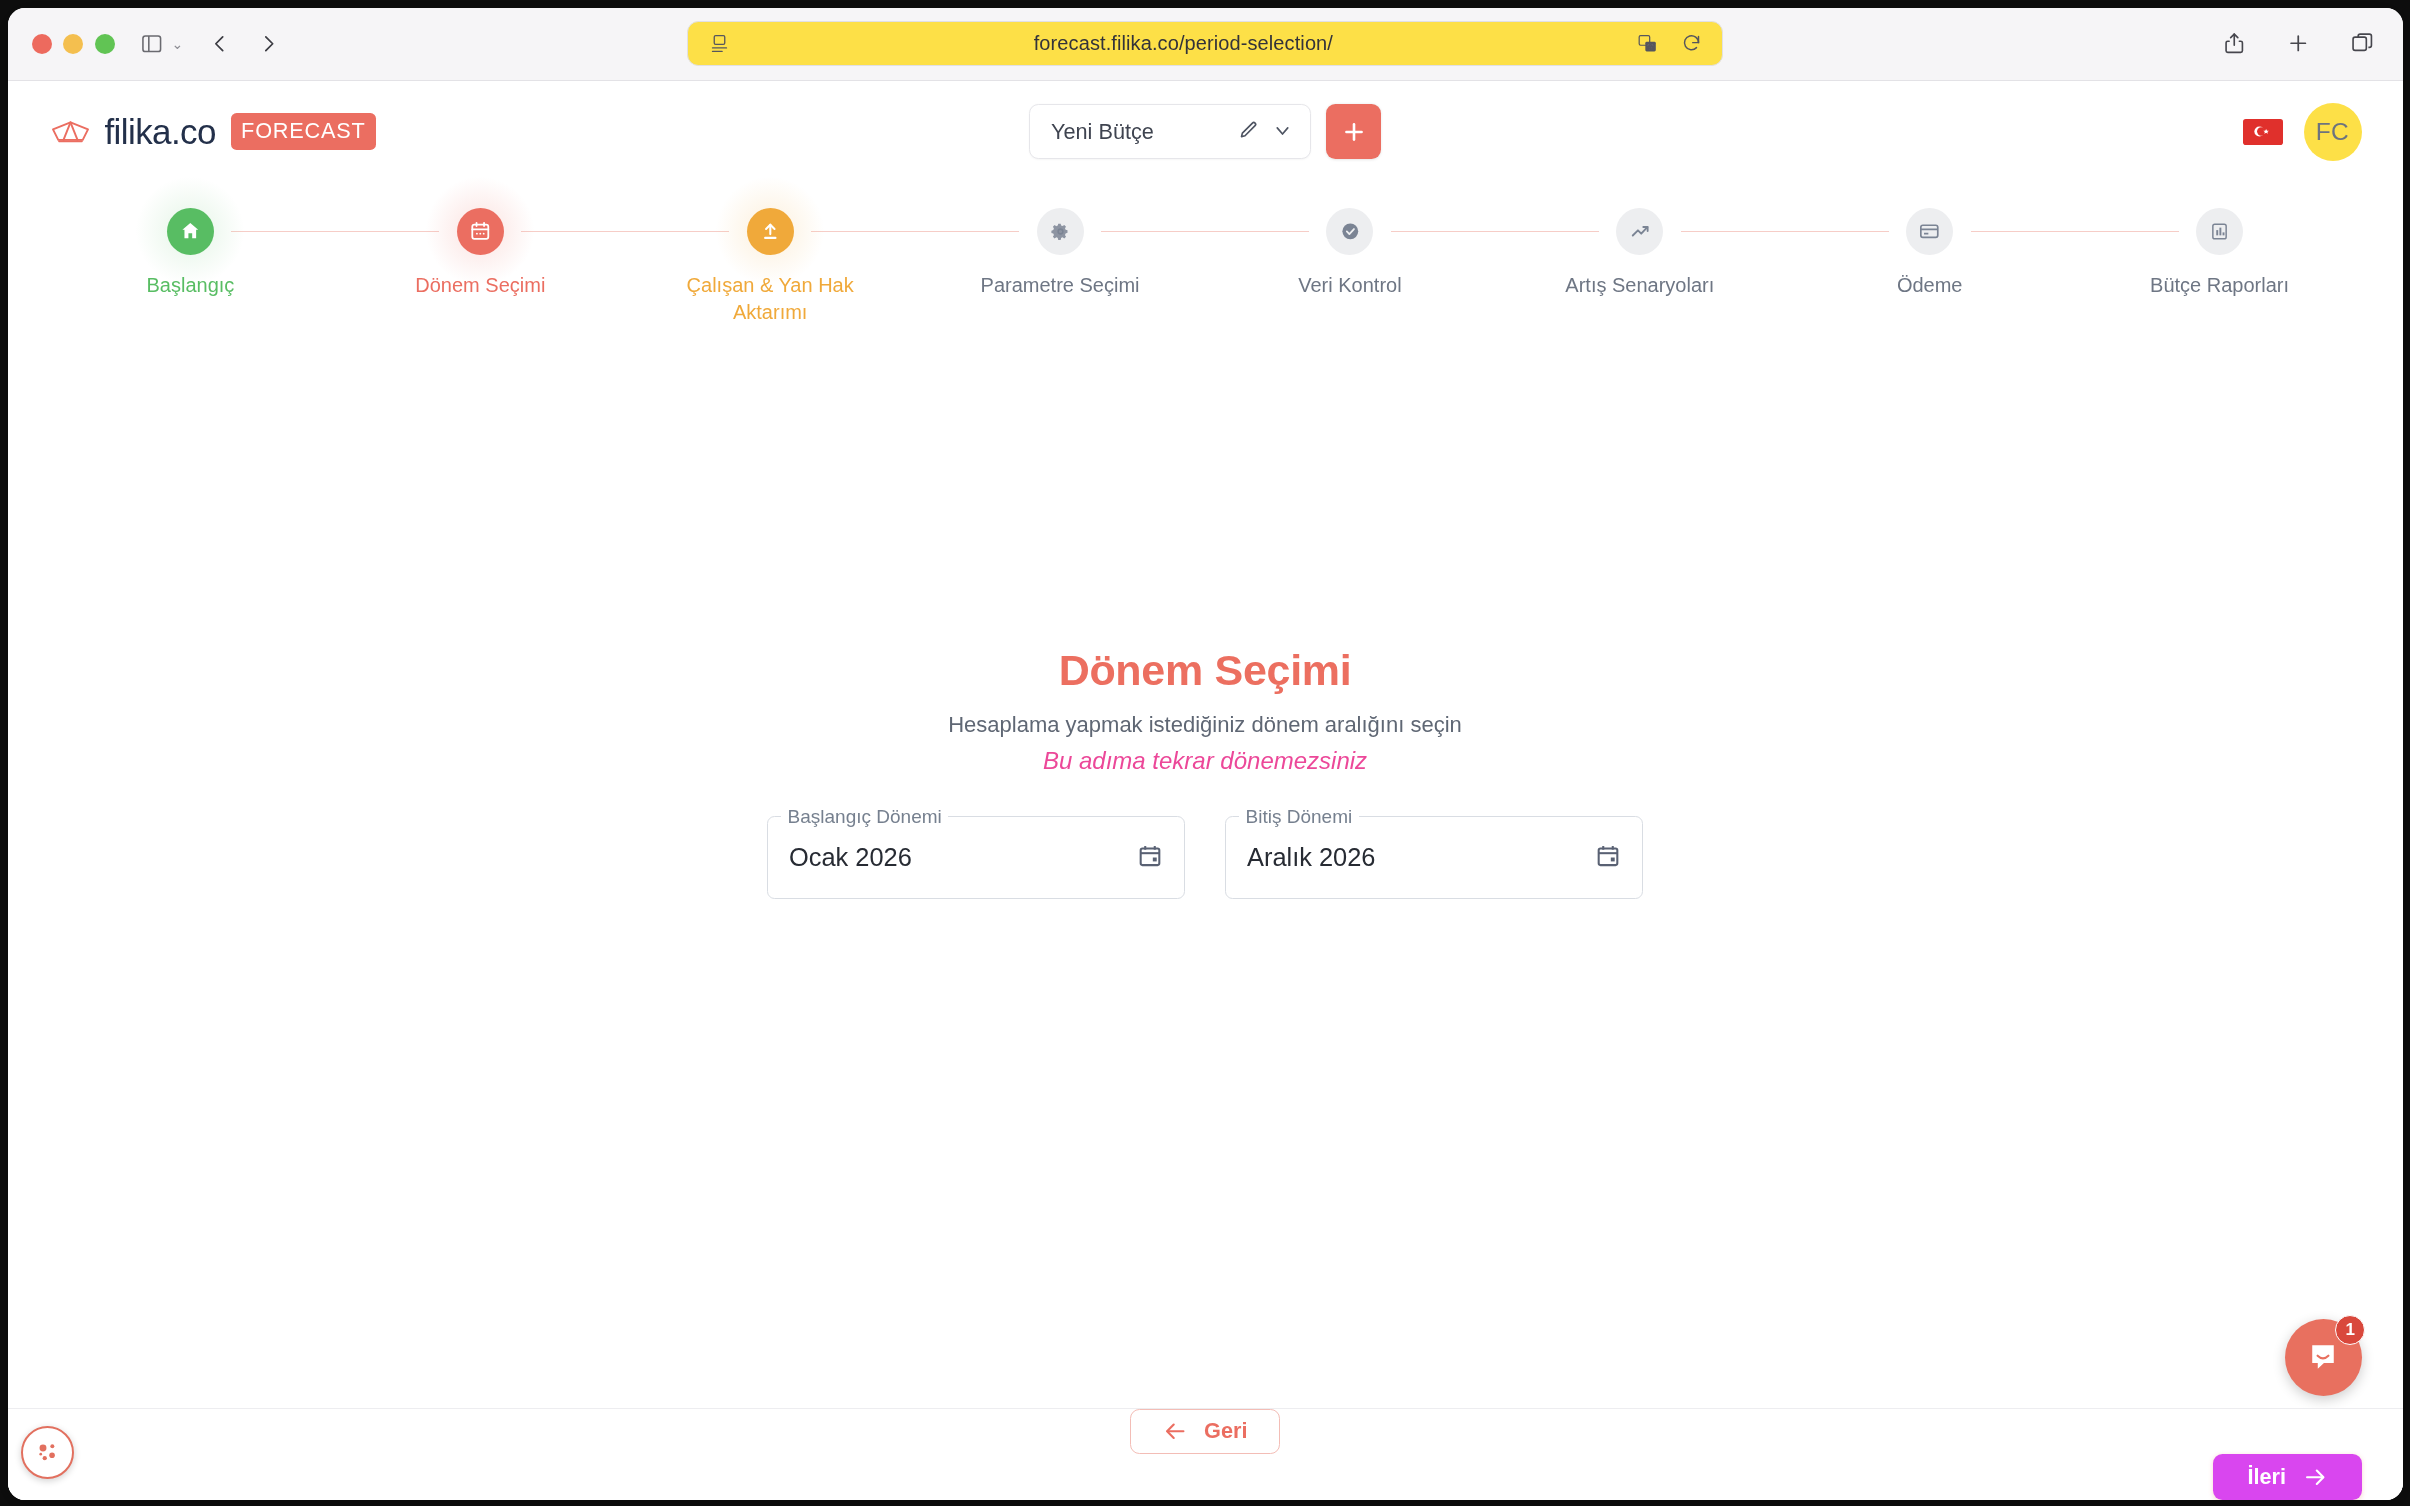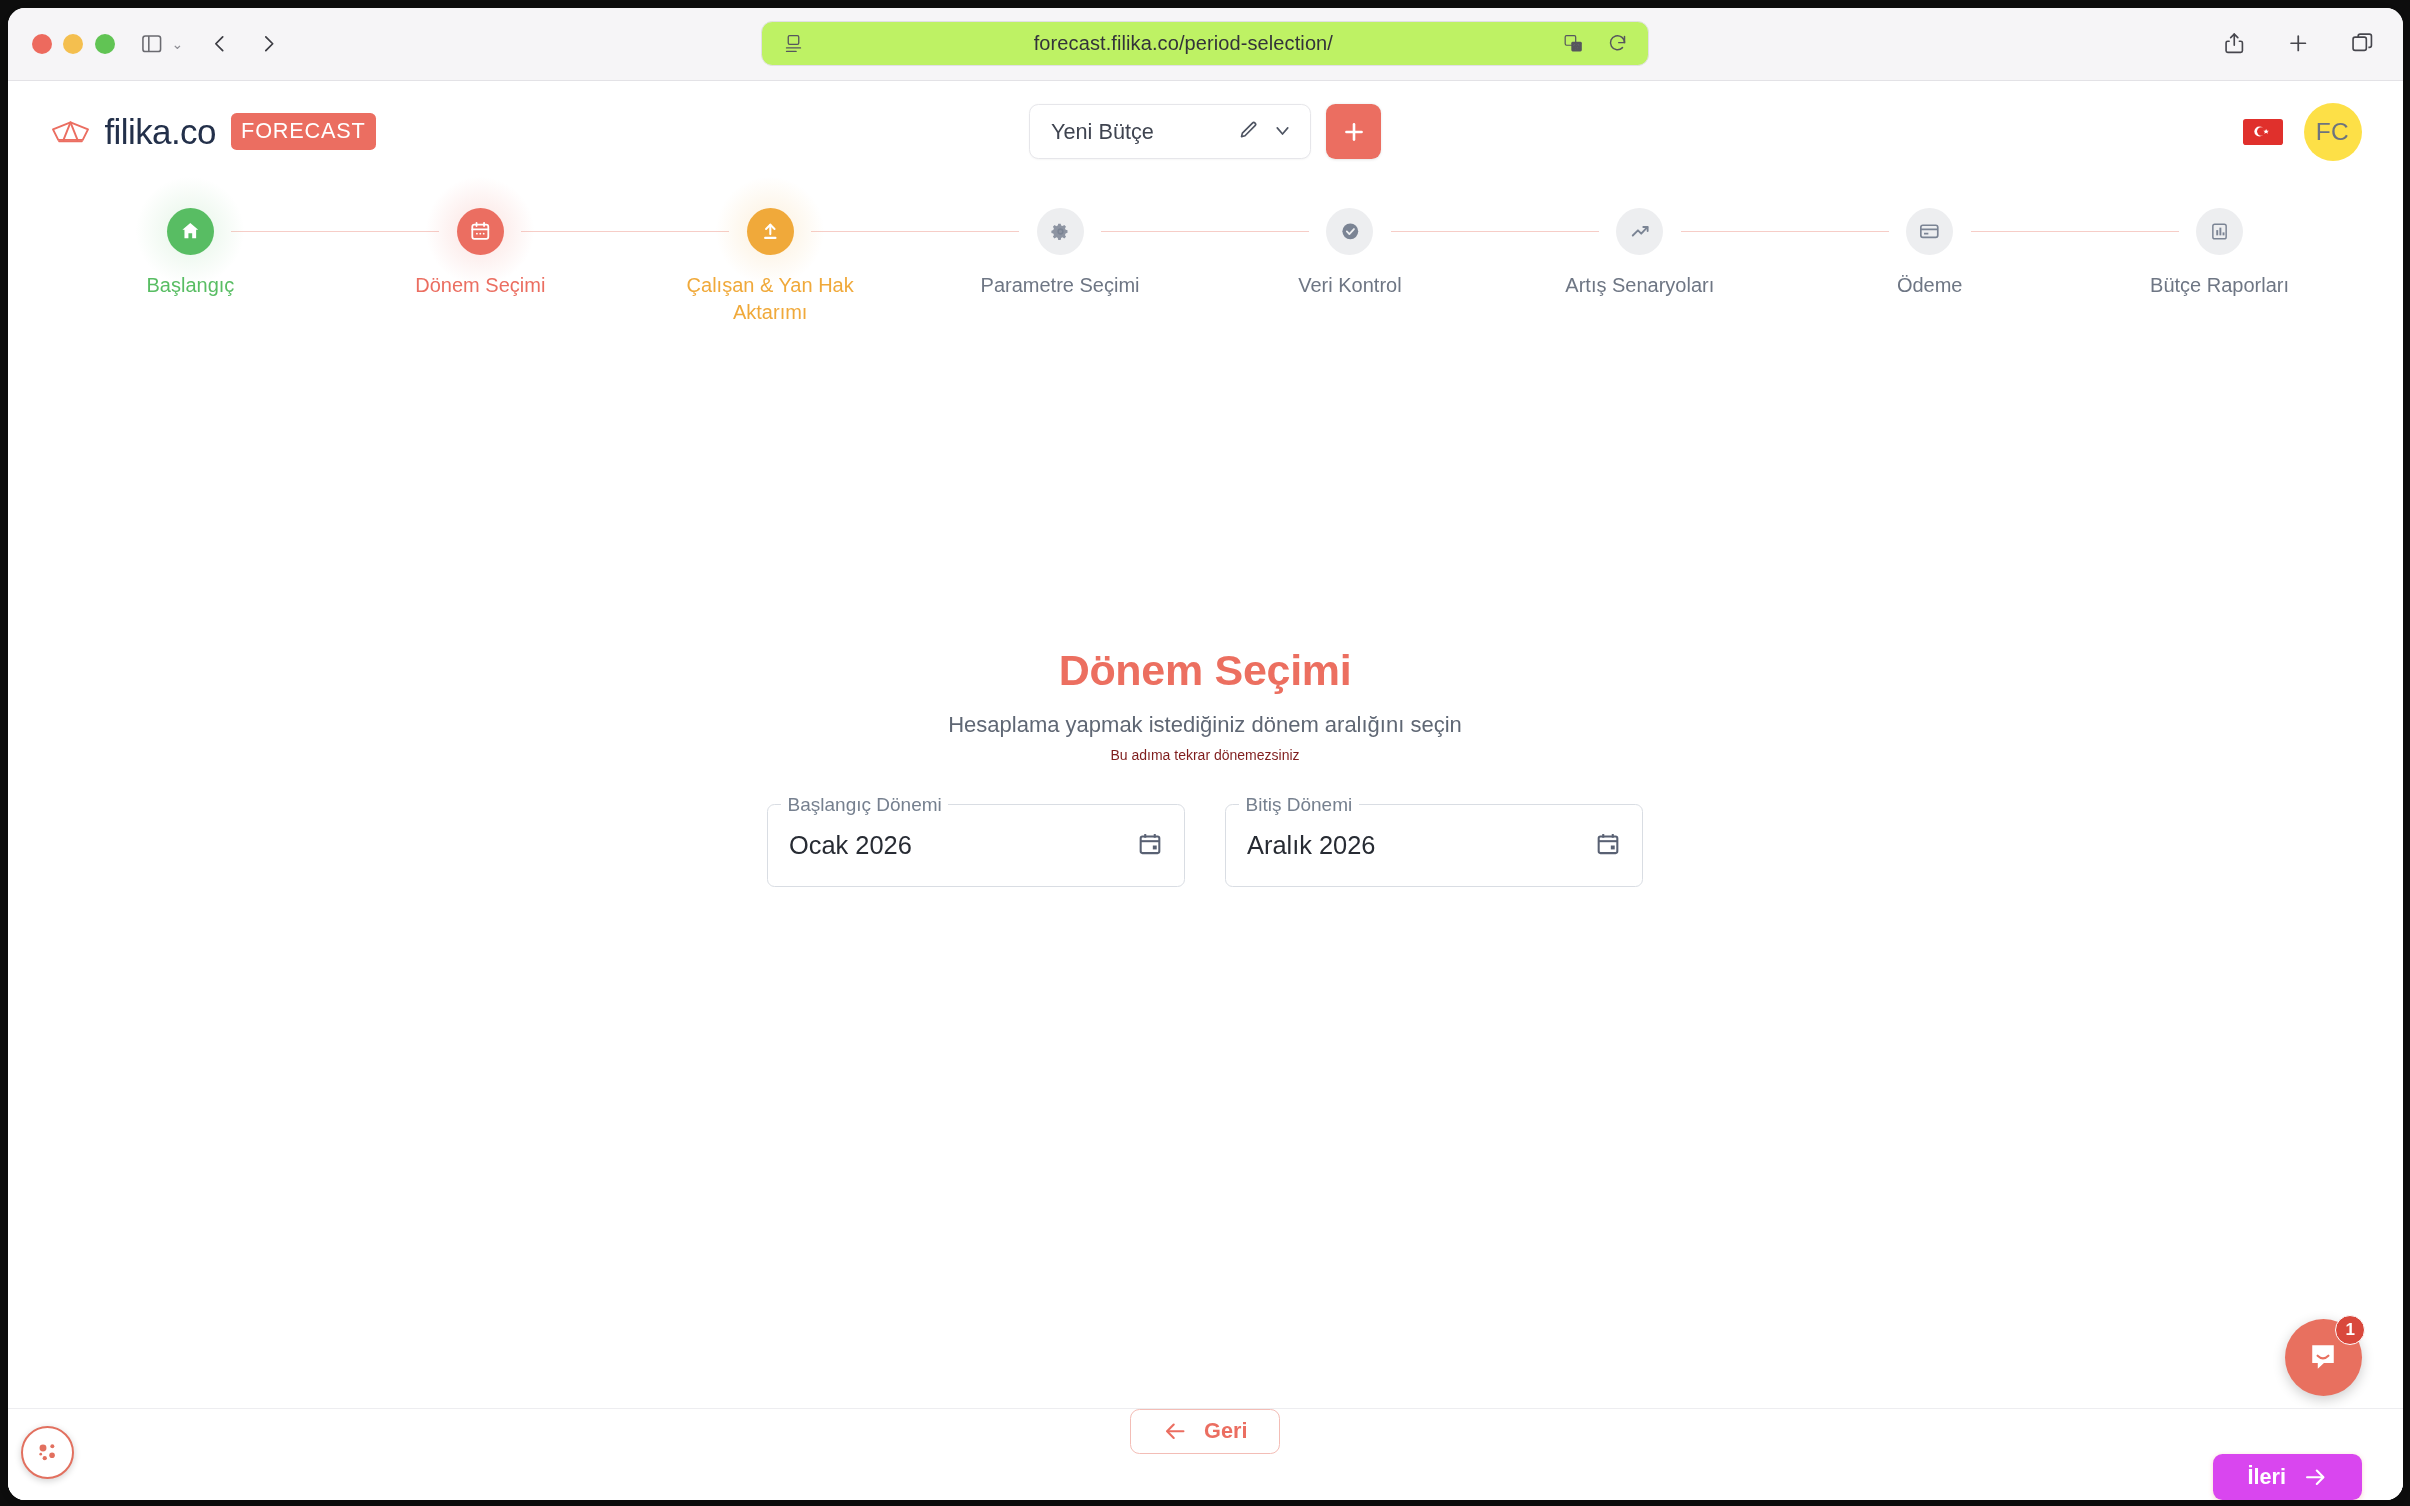--- a/index.html
+++ b/index.html
@@ -41,22 +41,22 @@
     display: flex; align-items: center; justify-content: center;
     color: #6a6a70;
   }
   .sidebar-btn { margin-left: 21px; }
   .chev-sm { margin-left: 3.8px; color: #8d8d94; font-size: 14px; }
   .navarrows { display: flex; gap: 17px; margin-left: 21px; }
 
   .urlbar {
     position: absolute;
     left: 50%; transform: translateX(-50%);
-    width: 888px; height: 45px;
-    background: #bef264;
+    width: 1036px; height: 45px;
+    background: #fde047;
     border: 0.9px solid #e1e0e4;
     border-radius: 11.3px;
     display: flex; align-items: center;
     padding: 0 15px;
   }
   .url-text {
     flex: 1; text-align: center;
     font-size: 20px; color: #33333a;
     letter-spacing: 0.1px;
   }
@@ -197,21 +197,21 @@
   .title {
     font-size: 43px; font-weight: bold; color: #ec6f60;
     letter-spacing: -0.3px;
   }
   .subtitle {
     margin-top: 17px;
     font-size: 22px; color: #5f6774;
   }
   .warning {
     margin-top: 9.4px;
-    font-size: 14px; color: #7f1d1d;
+    font-size: 24px; color: #ec4899; font-style: italic;
   }
 
   .fields {
     display: flex; gap: 40px;
     margin-top: 41px;
   }
   .field {
     position: relative;
     width: 418px; height: 83px;
     border: 0.9px solid #d9dde3;

